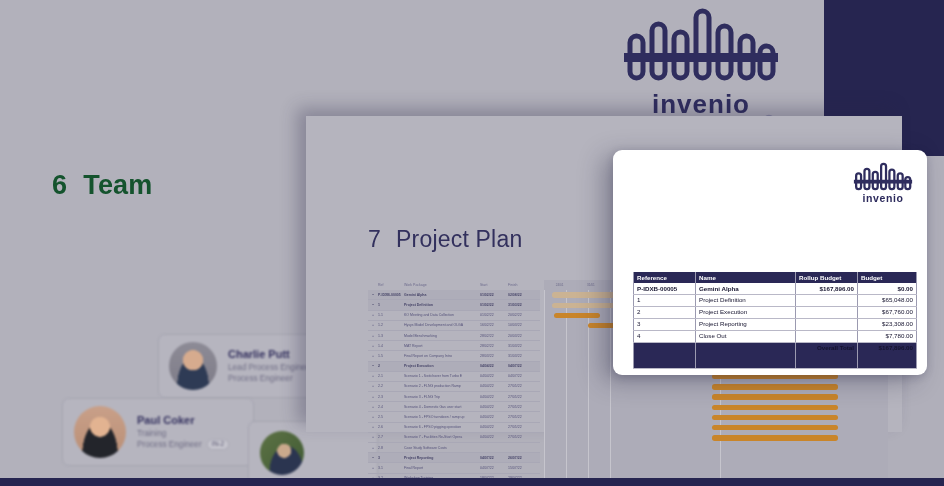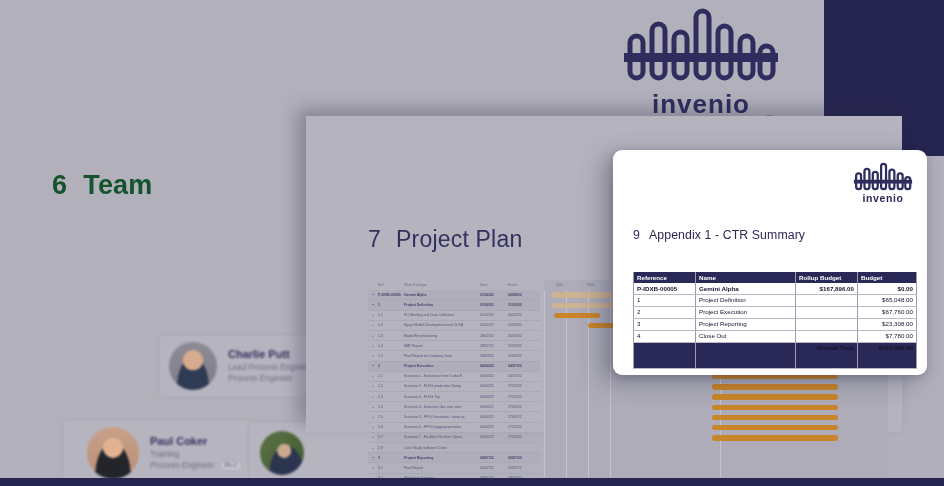--- a/index.html
+++ b/index.html
@@ -180,21 +180,21 @@
 
     <div class="person-card" style="left:158px; top:334px; width:175px; height:64px; padding:0 10px;">
       <div class="avatar face-a"></div>
       <div class="ptext">
         <div class="pname">Charlie Putt</div>
         <div class="prole">Lead Process Engineer</div>
         <div class="prole2">Process Engineer</div>
       </div>
     </div>
 
-    <div class="person-card" style="left:62px; top:419px; width:192px; height:68px; padding:0 11px;justify-content:flex-end;">
+    <div class="person-card" style="left:62px; top:398px; width:192px; height:68px; padding:0 11px;">
       <div class="avatar face-b"></div>
       <div class="ptext">
         <div class="pname">Paul Coker</div>
         <div class="prole">Training</div>
         <div class="prole2"><span>Process Engineer</span><span class="badge">IN-2</span></div>
       </div>
     </div>
 
     <div class="person-card" style="left:248px; top:421px; width:130px; height:64px; padding:0 11px;">
       <div class="avatar face-c"></div>
@@ -444,23 +444,20 @@
             <rect x="96" y="20" width="13" height="52" rx="6.5"></rect>
             <rect x="118" y="30" width="13" height="42" rx="6.5"></rect>
             <rect x="138" y="40" width="13" height="32" rx="6.5"></rect>
           </g>
           <rect x="2" y="47" width="154" height="10" fill="#2f2d5e"></rect>
         </svg>
       </span>
       <div class="logo-word">invenio</div>
     </div>
 
-    <div class="appx-heading">
-      <span class="num">9</span><span>Appendix 1 - CTR Summary</span>
-    </div>
 
     <table class="ctr">
       <colgroup>
         <col class="col-ref">
           <col class="col-name">
           <col class="col-roll">
           <col class="col-bud">
       </colgroup>
       <thead>
         <tr>

